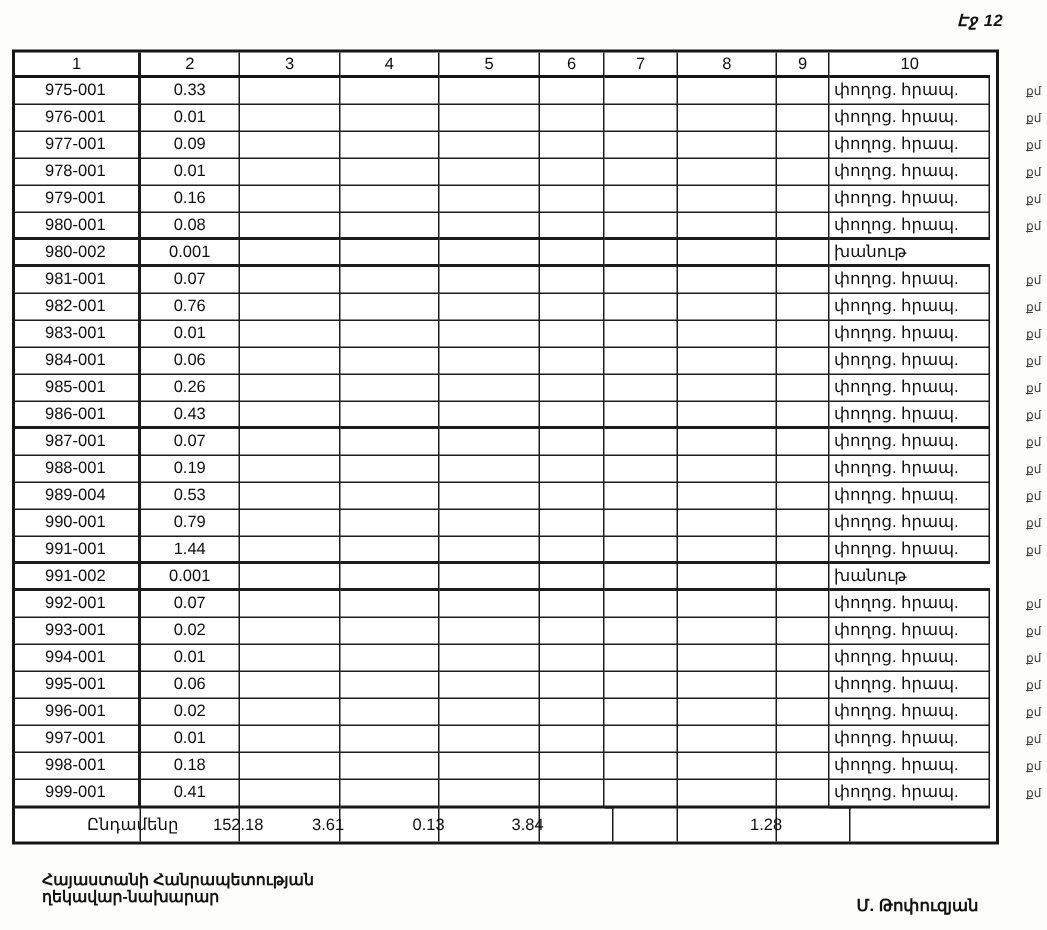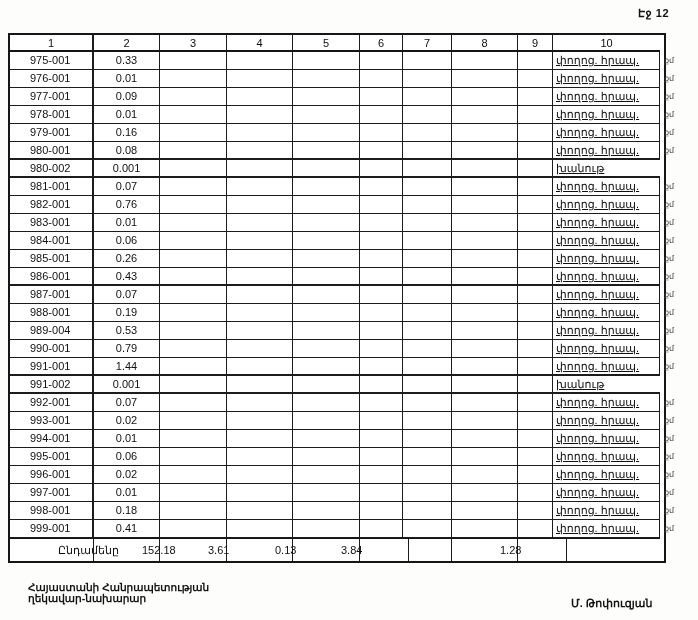--- a/index.html
+++ b/index.html
@@ -5,21 +5,21 @@
   html,body{margin:0;padding:0;}
   body{
     width:698px;height:620px;position:relative;
     background:#fdfdfc;
     font-family:"Liberation Sans", sans-serif;
     color:#151515;
     overflow:hidden;
   }
   .page-label{
     position:absolute;top:7px;left:638px;
-    font-size:11px;font-weight:bold;letter-spacing:.5px;color:#111;
+    font-size:11px;font-weight:bold;letter-spacing:.5px;color:#111;font-style:italic;
   }
   .scan-table{
     position:absolute;left:8px;top:33px;width:654px;
     border:2px solid #161616;
     background:#fff;
   }
   .trow{
     display:grid;
     grid-template-columns:84px 66px 67px 66px 67px 43px 49px 66px 35px 107px;
     position:relative;
@@ -36,31 +36,31 @@
     color:#101010;
   }
   .cell:last-child{border-right:none;}
   .head-cell{
     height:17px;line-height:16px;text-align:center;
     border-bottom:2px solid #141414;
     font-size:11px;color:#0d0d0d;
   }
   .c-code{padding-left:20px;text-align:left;border-right-width:2px;}
   .c-num{text-align:center;}
-  .c-use{padding-left:3px;text-align:left;text-decoration:underline;}
+  .c-use{padding-left:3px;text-align:left;}
   .head-cell:nth-child(1){border-right-width:2px;}
   
   .tbody .trow:nth-child(6) .cell,
   .tbody .trow:nth-child(7) .cell,
   .tbody .trow:nth-child(13) .cell,
   .tbody .trow:nth-child(18) .cell,
   .tbody .trow:nth-child(19) .cell{border-bottom-width:2px;}
   .margin-note{
     position:absolute;
-    left:654px;top:4px;
+    left:674px;top:4px;
     font-size:8px;color:#3a3a3a;letter-spacing:0;
   }
   .total-row .cell{
     height:23px;line-height:22px;
     border-top:1px solid #141414;
     border-bottom:none;
     font-size:11px;
     padding-left:48px;
   }
   .total-label{text-align:center;font-size:11px;}

